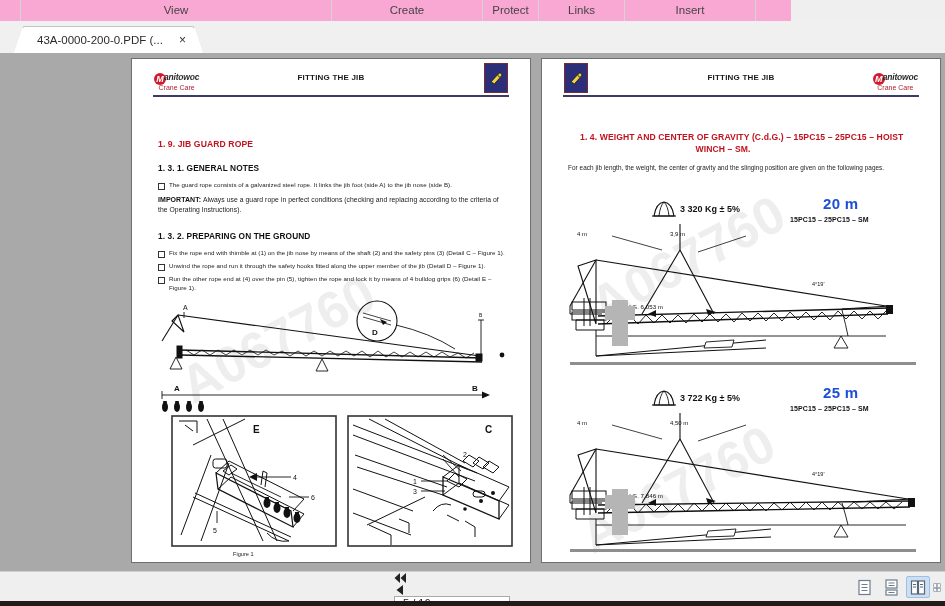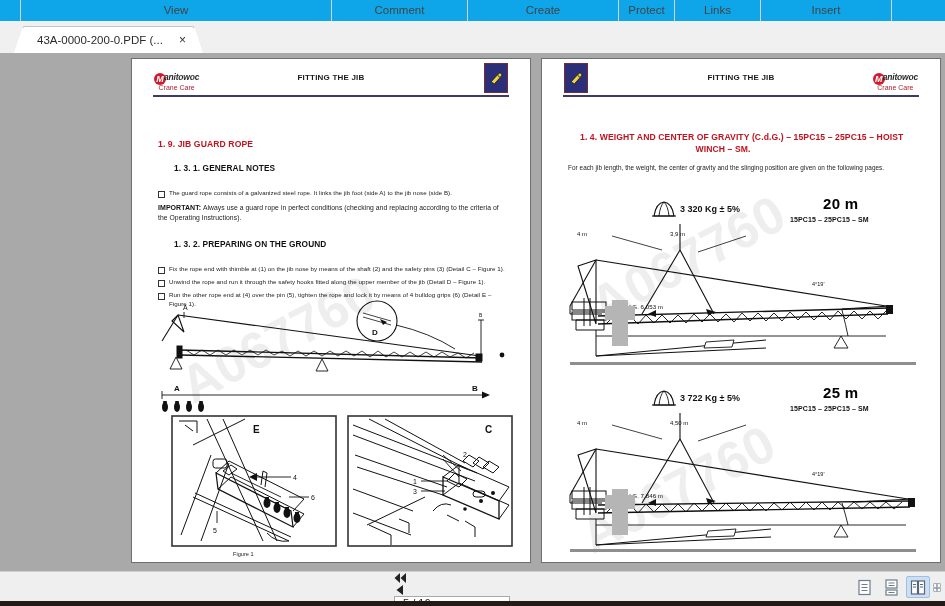--- a/index.html
+++ b/index.html
@@ -7,22 +7,22 @@
   body{
     width:945px;height:606px;overflow:hidden;
     background:#ffffff;
     font-family:"Liberation Sans", sans-serif;
     -webkit-font-smoothing:antialiased;
   }
   .app{position:relative;width:945px;height:606px;background:#efefef;}
 
   
   .ribbon{
-    position:absolute;left:0;top:0;width:945px;height:21px;
-    background:#0ea5e9;
+    position:absolute;left:0;top:0;width:791px;height:21px;
+    background:#f9a8d4;
     border-bottom:1px solid #d6d6d6;
     display:flex;align-items:center;
   }
   .ribbon .rib-gap{width:20px;height:21px;border-right:1px solid #d4d4d4;}
   .rib-tab{
     height:21px;line-height:21px;
     font-size:11.5px;color:#444;
     text-align:center;
     border-right:1px solid #d4d4d4;
     white-space:nowrap;
@@ -113,21 +113,21 @@
   }
   .badge-icon .bolt{
     position:absolute;left:4px;top:6px;width:15px;height:16px;
   }
 
   
   .sect-red{
     color:#c1121f;font-weight:bold;font-size:8.6px;margin:0;letter-spacing:0.1px;
   }
   .sect-blk{
-    color:#111;font-weight:bold;font-size:8.3px;margin:16px;letter-spacing:0.1px;
+    color:#111;font-weight:bold;font-size:8.3px;margin:0;letter-spacing:0.1px;
   }
   .body-txt{
     color:#1a1a1a;font-size:6.2px;line-height:1.45;margin:0;letter-spacing:0.05px;
   }
   .bullet-row{display:flex;align-items:flex-start;gap:4px;margin:0 0 4px 0;}
   .bullet-box{
     flex:0 0 auto;width:5px;height:5px;border:0.8px solid #333;margin-top:2px;background:#fff;
   }
   .important-lbl{font-weight:bold;font-size:7px;color:#111;}
 
@@ -136,21 +136,21 @@
   
   .fig{position:absolute;}
 
   .figcap{
     position:absolute;font-size:5.6px;color:#222;
   }
 
   
   .dimlab{position:absolute;font-size:6px;color:#111;}
   .bigm{
-    position:absolute;font-size:15px;font-weight:bold;color:#000000;letter-spacing:0.3px;
+    position:absolute;font-size:15px;font-weight:bold;color:#1d4ed8;letter-spacing:0.3px;
   }
   .submodel{
     position:absolute;font-size:7px;font-weight:bold;color:#111;letter-spacing:0.1px;
   }
   .kglab{
     position:absolute;font-size:9px;font-weight:bold;color:#111;
   }
   .cdg{position:absolute;font-size:6.2px;color:#111;}
   .sep-rule{position:absolute;height:2.5px;background:#8e8e8e;}
 
@@ -204,21 +204,20 @@
   }
 </style>
 </head>
 <body>
 
 <div class="app">
 
   <div class="ribbon">
     <div class="rib-gap"></div>
     <div class="rib-tab" style="width:310px">View</div>
-    <div class="rib-tab" style="width:135px">Comment</div>
     <div class="rib-tab" style="width:150px">Create</div>
     <div class="rib-tab" style="width:55px">Protect</div>
     <div class="rib-tab" style="width:85px">Links</div>
     <div class="rib-tab" style="width:130px">Insert</div>
   </div>
 
   <div class="tabbar">
     <div class="doctab">
       <span class="doctab-label">43A-0000-200-0.PDF (...</span>
       <span class="doctab-close">×</span>

